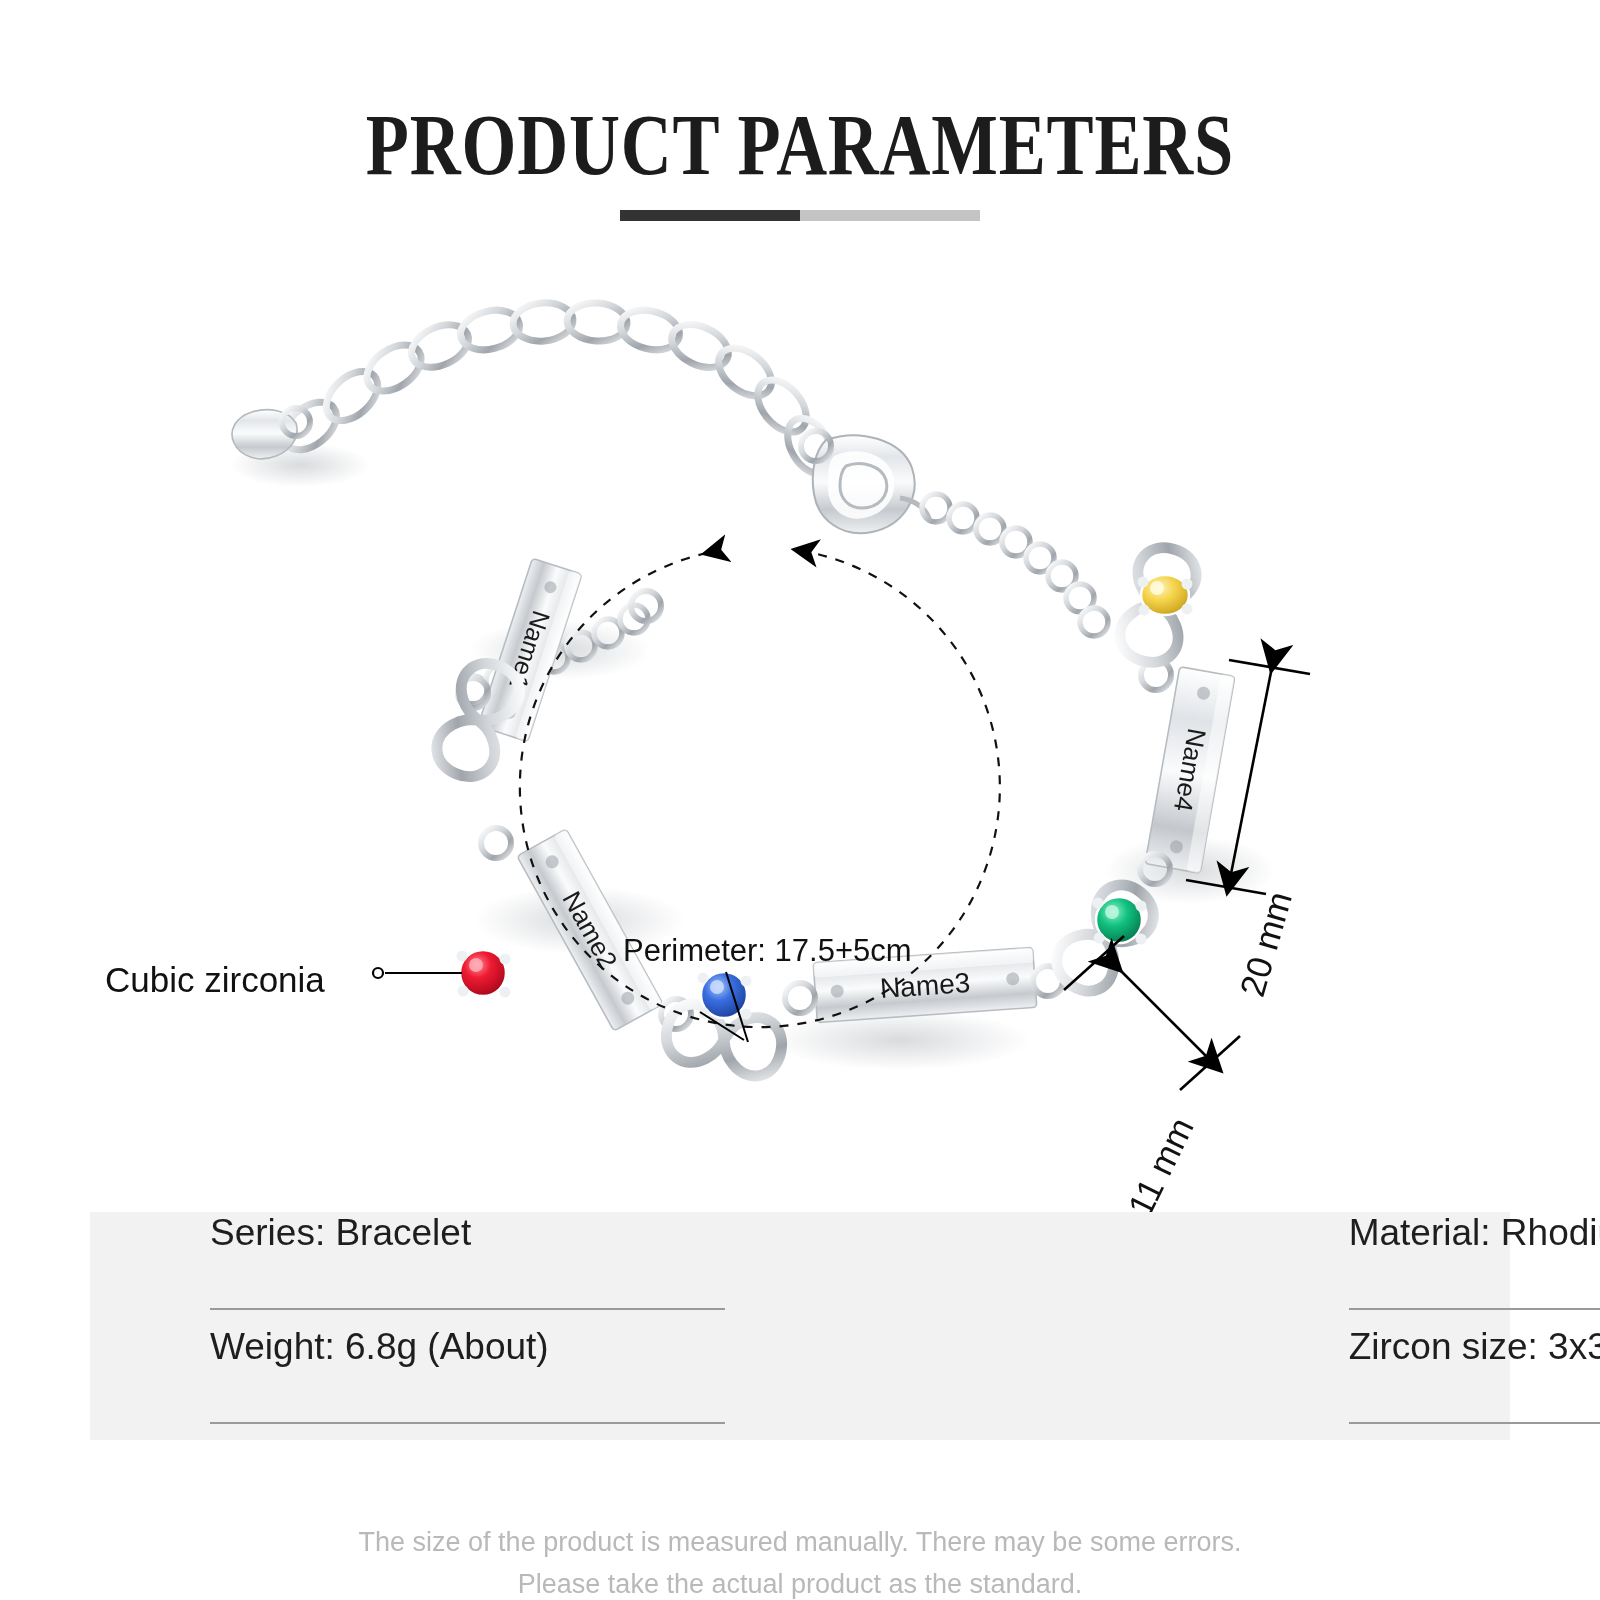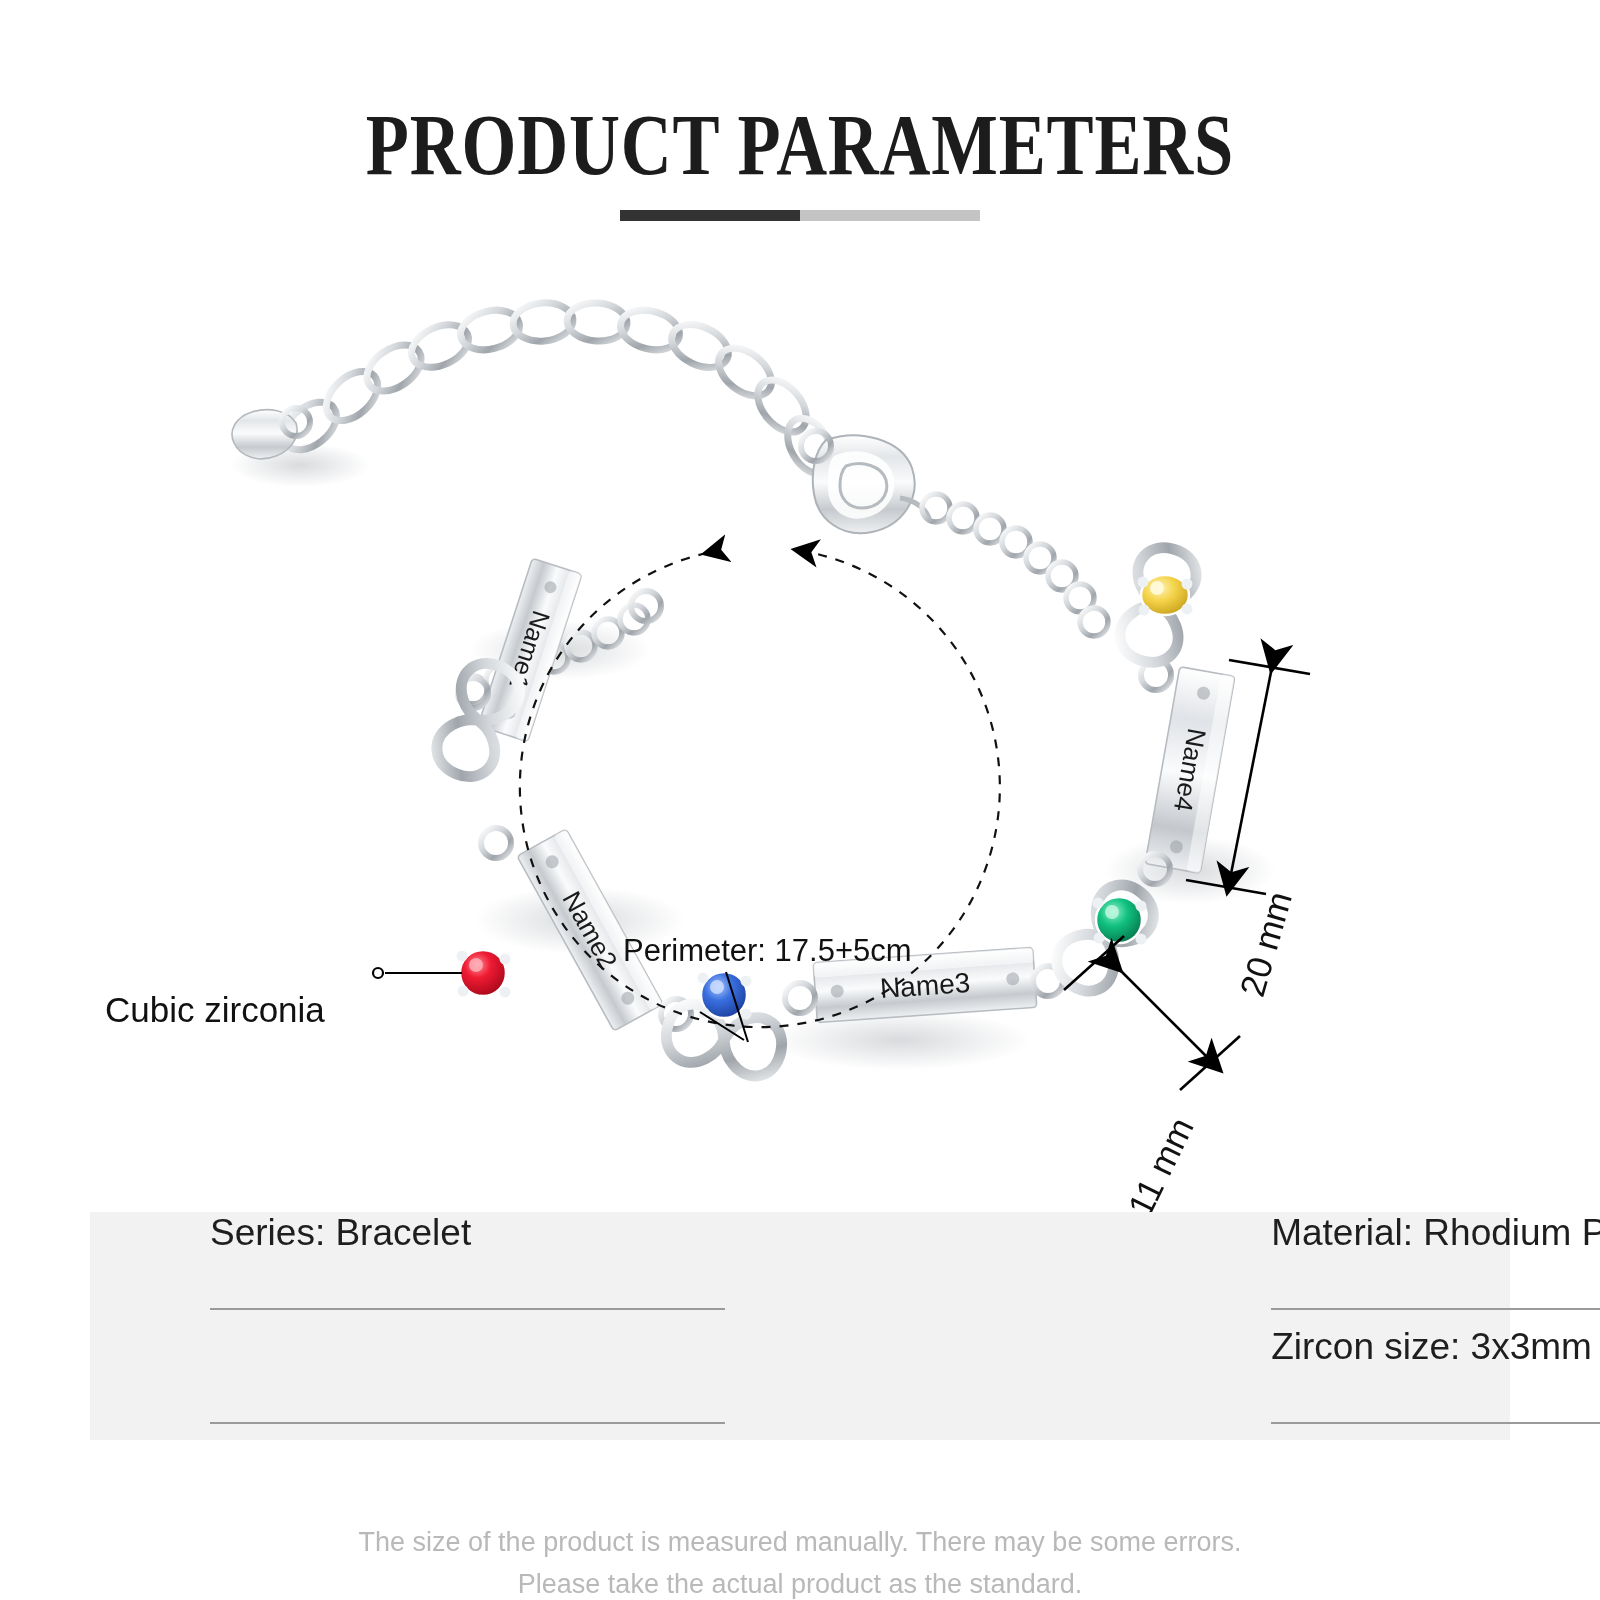--- a/index.html
+++ b/index.html
@@ -28,21 +28,21 @@
   .divider{position:absolute;top:210px;left:620px;width:360px;height:11px;display:flex;}
   .divider .seg-dark{width:50%;height:100%;background:#333333;}
   .divider .seg-light{width:50%;height:100%;background:#c4c4c4;}
 
   
   .product-area{position:absolute;top:250px;left:0;width:1600px;height:960px;}
   .product-svg{position:absolute;top:0;left:0;}
 
   
   .callout{position:absolute;color:#111;white-space:nowrap;}
-  #cz-label{left:105px;top:740px;font-size:35px;}
+  #cz-label{left:105px;top:710px;font-size:35px;}
   #perimeter-label{left:623px;top:683px;font-size:31px;}
   #dim20-label{left:1232px;top:740px;font-size:35px;transform:rotate(-74deg);transform-origin:left top;}
   #dim11-label{left:1120px;top:955px;font-size:35px;transform:rotate(-64deg);transform-origin:left top;}
   #dim3-label{left:624px;top:1030px;font-size:35px;transform:rotate(-58deg);transform-origin:left top;}
 
   
   .spec-panel{
     position:absolute;left:90px;top:1212px;width:1420px;height:228px;
     background:#f2f2f2;
   }
@@ -315,20 +315,21 @@
   <div class="spec-grid">
     <div class="spec-cell">
       <span class="spec-text">Series: Bracelet</span>
       <span class="spec-rule"></span>
     </div>
     <div class="spec-cell">
       <span class="spec-text">Material: Rhodium Plated</span>
       <span class="spec-rule"></span>
     </div>
     <div class="spec-cell">
+      <span class="spec-text">Weight: 6.8g (About)</span>
       <span class="spec-rule"></span>
     </div>
     <div class="spec-cell">
       <span class="spec-text">Zircon size: 3x3mm</span>
       <span class="spec-rule"></span>
     </div>
   </div>
 </div>
 
 <div class="disclaimer">

